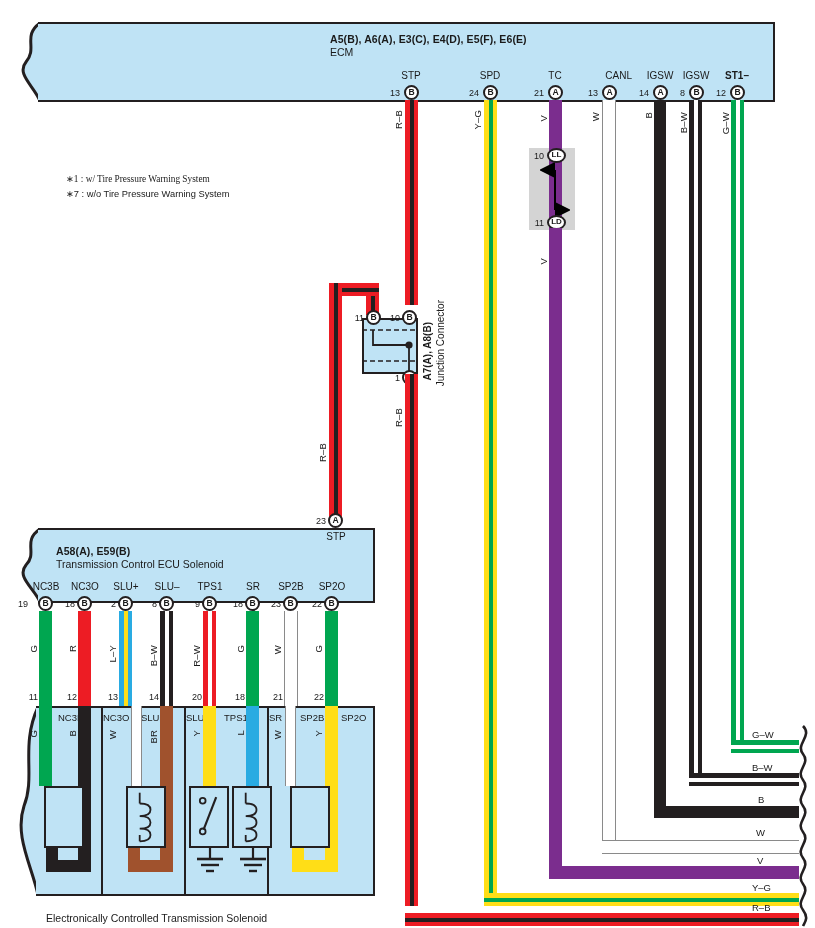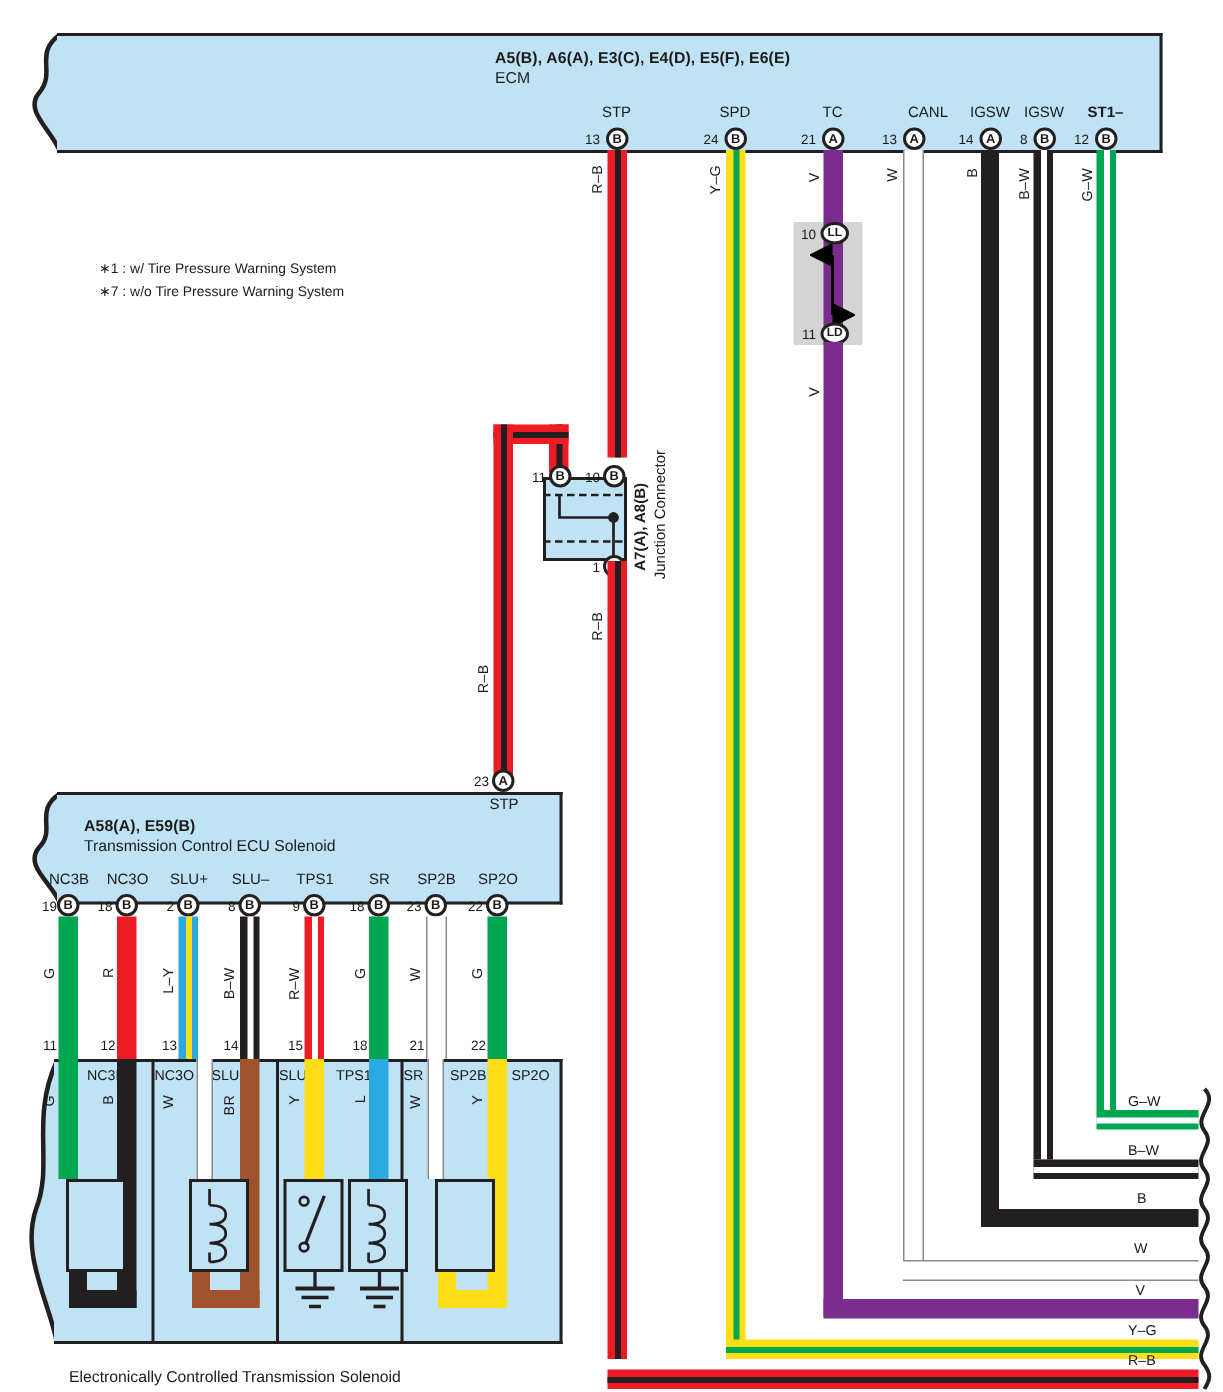--- a/index.html
+++ b/index.html
@@ -71,21 +71,21 @@
   <div class="pinno" style="left:704px;top:88px;width:22px;">12</div>
 
   <div class="term bold" style="left:404px;top:85px;">B</div>
   <div class="term bold" style="left:483px;top:85px;">B</div>
   <div class="term bold" style="left:548px;top:85px;">A</div>
   <div class="term" style="left:602px;top:85px;">A</div>
   <div class="term bold" style="left:653px;top:85px;">A</div>
   <div class="term bold" style="left:689px;top:85px;">B</div>
   <div class="term bold" style="left:730px;top:85px;">B</div>
 
-  <div class="note" style="left:66px;top:173px;">∗1 : w/ Tire Pressure Warning System</div>
+  <div class="note" style="left:66px;top:173px;font-family:Liberation Serif, serif;">∗1 : w/ Tire Pressure Warning System</div>
   <div class="note" style="left:66px;top:188px;">∗7 : w/o Tire Pressure Warning System</div>
 
   <div class="wire" style="left:405px;top:100px;width:13px;height:205px;background:#ed1c24;"></div>
   <div class="wire" style="left:409.5px;top:100px;width:4px;height:205px;background:#231f20;"></div>
   <div class="wlabel" style="left:393px;top:110px;">R–B</div>
 
   <div class="wire" style="left:484px;top:100px;width:13px;height:806px;background:#ffde17;"></div>
   <div class="wire" style="left:488.5px;top:100px;width:4px;height:806px;background:#00a650;"></div>
   <div class="wlabel" style="left:472px;top:110px;">Y–G</div>
 
@@ -177,21 +177,21 @@
 
   <div class="pinlabel" style="left:23px;top:581px;width:46px;">NC3B</div>
   <div class="pinlabel" style="left:62px;top:581px;width:46px;">NC3O</div>
   <div class="pinlabel" style="left:103px;top:581px;width:46px;">SLU+</div>
   <div class="pinlabel" style="left:144px;top:581px;width:46px;">SLU–</div>
   <div class="pinlabel" style="left:187px;top:581px;width:46px;">TPS1</div>
   <div class="pinlabel" style="left:230px;top:581px;width:46px;">SR</div>
   <div class="pinlabel" style="left:268px;top:581px;width:46px;">SP2B</div>
   <div class="pinlabel" style="left:309px;top:581px;width:46px;">SP2O</div>
 
-  <div class="pinno" style="left:16px;top:599px;width:22px;">19</div>
+  <div class="pinno" style="left:6px;top:599px;width:22px;">19</div>
   <div class="pinno" style="left:53px;top:599px;width:22px;">18</div>
   <div class="pinno" style="left:94px;top:599px;width:22px;">2</div>
   <div class="pinno" style="left:135px;top:599px;width:22px;">8</div>
   <div class="pinno" style="left:178px;top:599px;width:22px;">9</div>
   <div class="pinno" style="left:221px;top:599px;width:22px;">18</div>
   <div class="pinno" style="left:259px;top:599px;width:22px;">23</div>
   <div class="pinno" style="left:300px;top:599px;width:22px;">22</div>
 
   <div class="term bold" style="left:38px;top:596px;">B</div>
   <div class="term bold" style="left:77px;top:596px;">B</div>
@@ -216,21 +216,21 @@
   <div class="pinno" style="left:96px;top:692px;width:22px;">13</div>
 
   <div class="wire" style="left:160px;top:611px;width:13px;height:95px;background:#231f20;"></div>
   <div class="wire" style="left:164.5px;top:611px;width:4px;height:95px;background:#ffffff;"></div>
   <div class="wlabel" style="left:148px;top:645px;">B–W</div>
   <div class="pinno" style="left:137px;top:692px;width:22px;">14</div>
 
   <div class="wire" style="left:203px;top:611px;width:13px;height:95px;background:#ed1c24;"></div>
   <div class="wire" style="left:207.5px;top:611px;width:4px;height:95px;background:#ffffff;"></div>
   <div class="wlabel" style="left:191px;top:645px;">R–W</div>
-  <div class="pinno" style="left:180px;top:692px;width:22px;">15</div>
+  <div class="pinno" style="left:180px;top:692px;width:22px;">20</div>
 
   <div class="wire" style="left:246px;top:611px;width:13px;height:95px;background:#00a650;"></div>
   <div class="wlabel" style="left:235px;top:645px;">G</div>
   <div class="pinno" style="left:223px;top:692px;width:22px;">18</div>
 
   <div class="wire" style="left:284px;top:611px;width:14px;height:95px;background:#ffffff;border-left:1.3px solid #8a8a8a;border-right:1.3px solid #8a8a8a;box-sizing:border-box;"></div>
   <div class="wlabel" style="left:272px;top:645px;">W</div>
   <div class="pinno" style="left:261px;top:692px;width:22px;">21</div>
 
   <div class="wire" style="left:325px;top:611px;width:13px;height:95px;background:#00a650;"></div>

